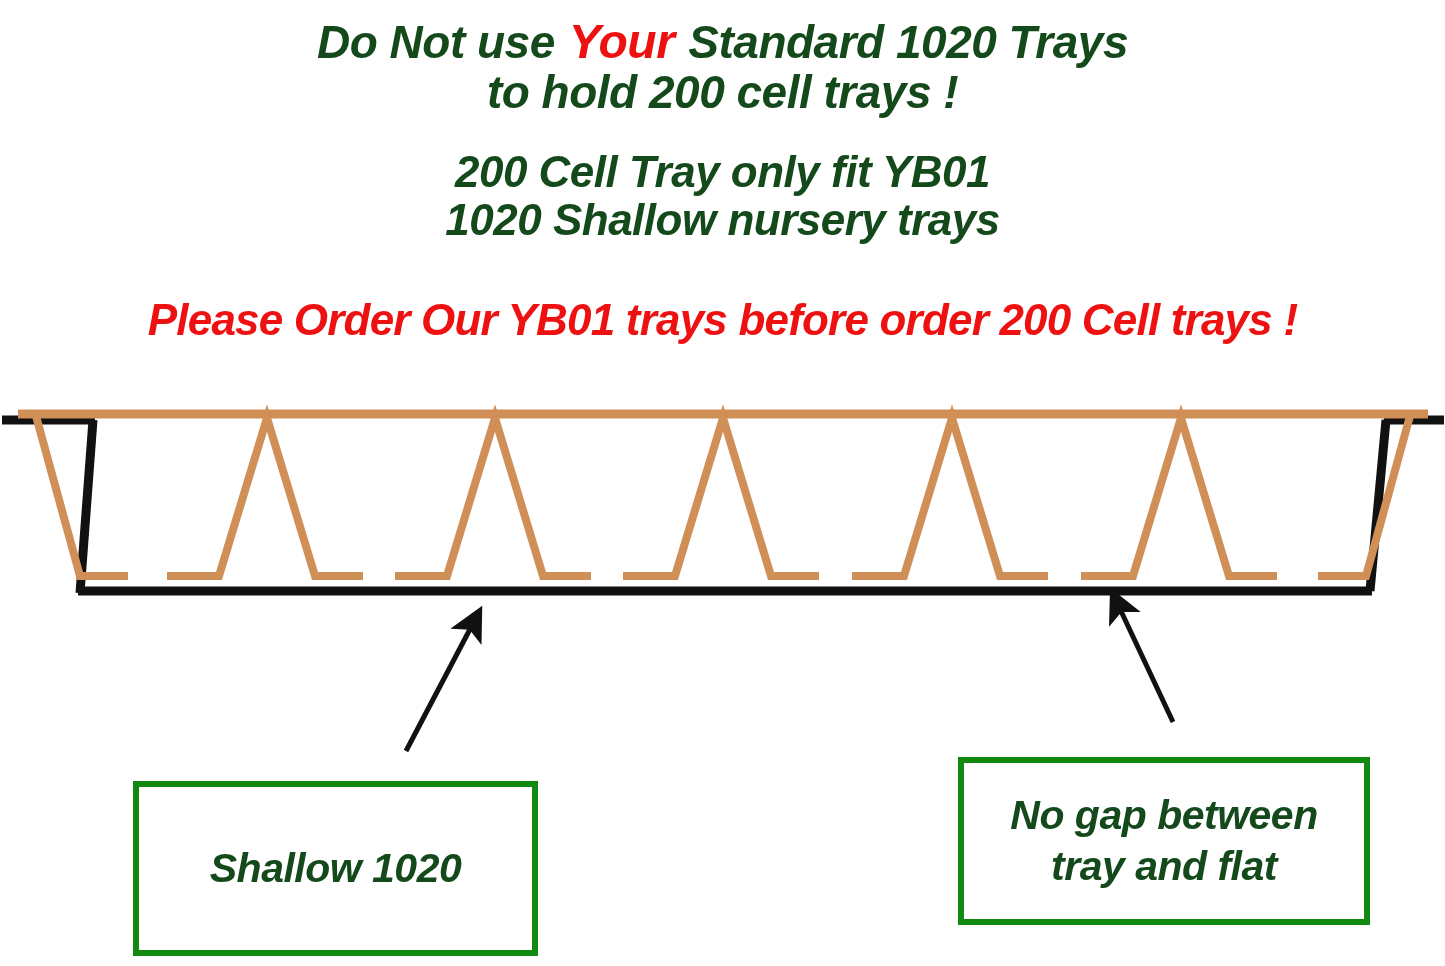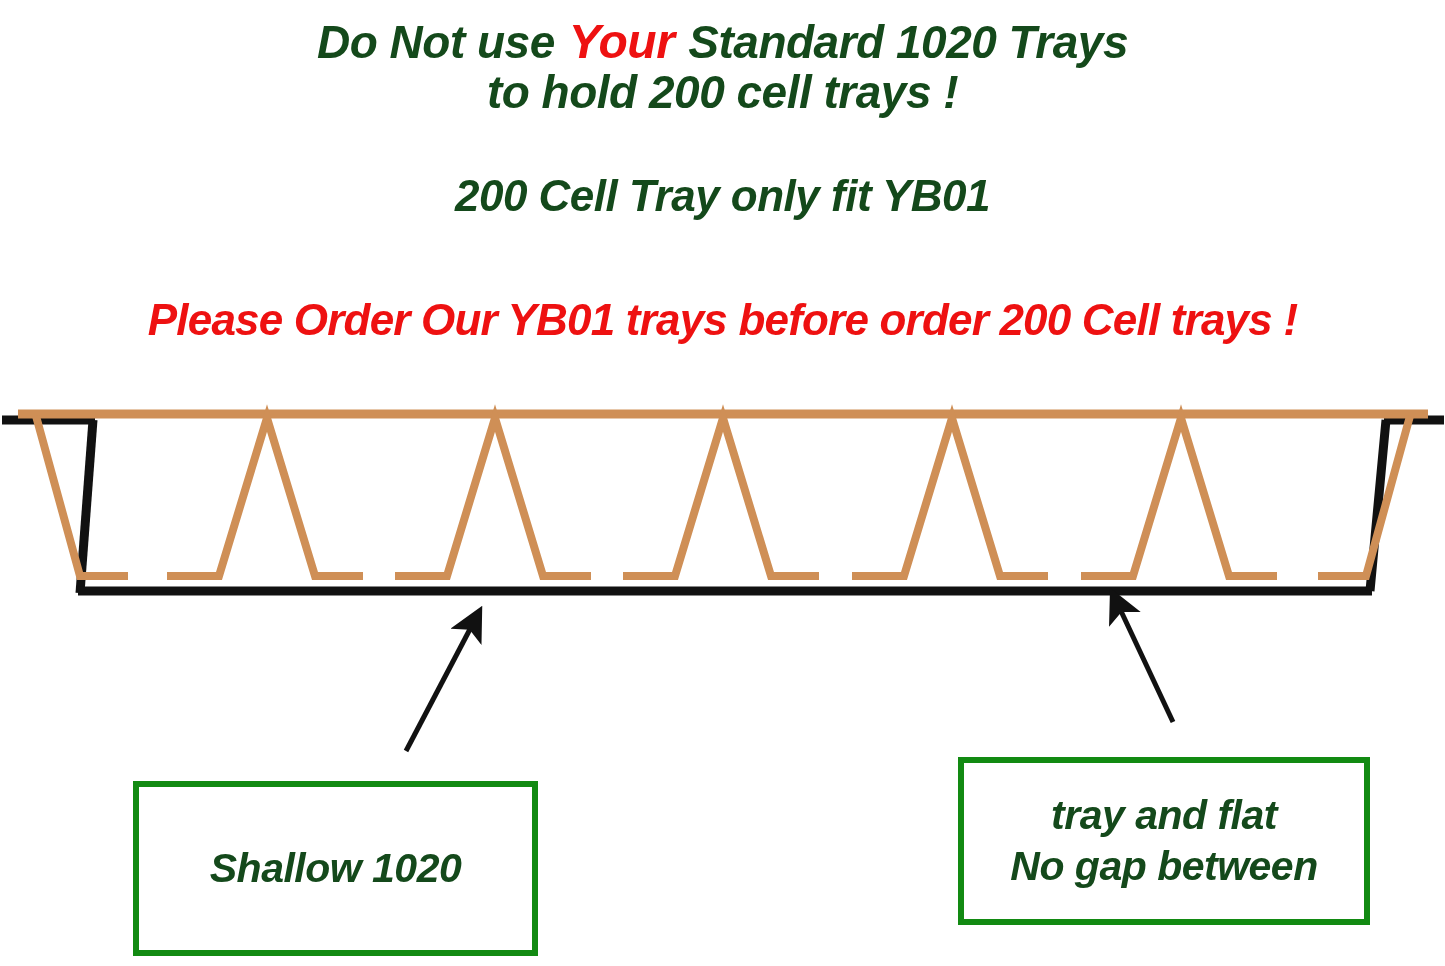--- a/index.html
+++ b/index.html
@@ -42,21 +42,20 @@
   .word-red {
     color: #ee1111;
     font-size: 48px;
   }
   .sp { display: inline-block; width: 14px; }
 
   #headline-2 {
     top: 148px;
     font-size: 44px;
     color: #14491b;
-    margin-top: 24px;
   }
   #headline-2 .line { display: block; }
 
   #headline-3 {
     top: 296px;
     font-size: 44px;
     color: #ee1111;
     letter-spacing: -0.8px;
     text-align: center;
   }
@@ -112,20 +111,21 @@
 
 <div id="canvas">
 
   <div id="headline-1" class="textblock">
     <span class="line"><span>Do Not use</span><span class="sp"></span><span class="word-red">Your</span><span class="sp"></span><span>Standard 1020 Trays</span></span>
     <span class="line">to hold 200 cell trays !</span>
   </div>
 
   <div id="headline-2" class="textblock">
     <span class="line">200 Cell Tray only fit YB01</span>
+    <span class="line">1020 Shallow nursery trays</span>
   </div>
 
   <div id="headline-3" class="textblock">
     <span class="line">Please Order Our YB01 trays before order 200 Cell trays !</span>
   </div>
 
   <div id="diagram" style="top:400px;">
     <svg width="1445" height="566" viewBox="0 0 1445 566" xmlns="http://www.w3.org/2000/svg">
 
       <g>
@@ -169,18 +169,18 @@
   </div>
 
   <div id="callout-left" class="callout">
     <div class="txt">
       <span class="line">Shallow 1020</span>
     </div>
   </div>
 
   <div id="callout-right" class="callout">
     <div class="txt">
+      <span class="line">No gap between</span>
       <span class="line">tray and flat</span>
-      <span class="line">No gap between</span>
     </div>
   </div>
 
 </div>
 
 </body></html>

